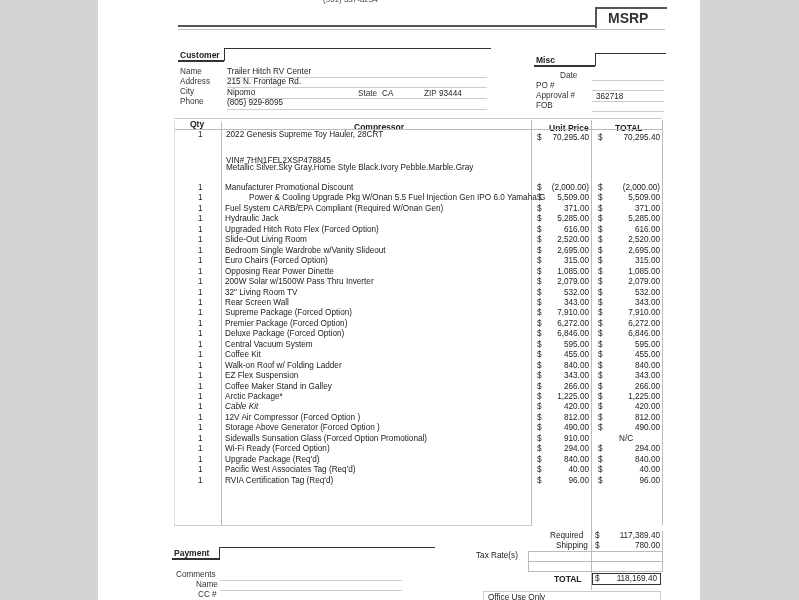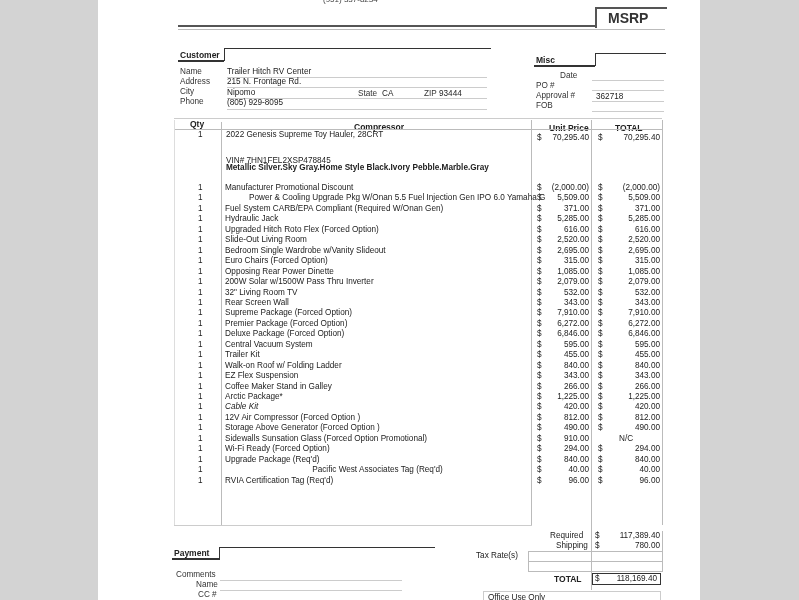--- a/index.html
+++ b/index.html
@@ -88,21 +88,21 @@
     <div class="abs grid-v" style="left:123px;top:122px;height:403px;"></div>
     <div class="abs grid-v" style="left:433px;top:120px;height:405px;"></div>
     <div class="abs grid-v" style="left:493px;top:120px;height:470px;"></div>
     <div class="abs grid-v" style="left:564px;top:120px;height:405px;"></div>
     <div class="abs grid-v" style="left:76px;top:120px;height:405px;background:#ddd;"></div>
     <div class="abs grid-h" style="left:76px;top:525px;width:358px;background:#ccc;"></div>
 
     <div class="abs t" style="left:100px;top:130px;">1</div>
     <div class="abs t" style="left:128px;top:130px;">2022 Genesis Supreme Toy Hauler, 28CRT</div>
     <div class="abs t" style="left:128px;top:140px;margin-top:16px;">VIN# 7HN1FEL2XSP478845</div>
-    <div class="abs t" style="left:128px;top:163px;font-weight:bold;">Metallic Silver.Sky Gray.Home Style Black.Ivory Pebble.Marble.Gray</div>
+    <div class="abs t" style="left:128px;top:163px;">Metallic Silver.Sky Gray.Home Style Black.Ivory Pebble.Marble.Gray</div>
     <div class="abs t" style="left:439px;top:133px;">$</div>
     <div class="abs t num" style="left:448px;top:133px;width:43px;">70,295.40</div>
     <div class="abs t" style="left:500px;top:133px;">$</div>
     <div class="abs t num" style="left:505px;top:133px;width:57px;">70,295.40</div>
 
     <div id="rows">
         <div class="row " style="left: 100px; top: 183px;">1</div>
         <div class="row " style="left: 127px; top: 183px; width: 305px; overflow: hidden;">Manufacturer Promotional Discount</div>
         <div class="row " style="left: 439px; top: 183px;">$</div>
         <div class="row num" style="left: 448px; top: 183px; width: 43px;">(2,000.00)</div>
@@ -192,21 +192,21 @@
         <div class="row num" style="left: 448px; top: 329.3px; width: 43px;">6,846.00</div>
         <div class="row " style="left: 500px; top: 329.3px;">$</div>
         <div class="row num" style="left: 505px; top: 329.3px; width: 57px;">6,846.00</div>
         <div class="row " style="left: 100px; top: 339.75px;">1</div>
         <div class="row " style="left: 127px; top: 339.75px; width: 305px; overflow: hidden;">Central Vacuum System</div>
         <div class="row " style="left: 439px; top: 339.75px;">$</div>
         <div class="row num" style="left: 448px; top: 339.75px; width: 43px;">595.00</div>
         <div class="row " style="left: 500px; top: 339.75px;">$</div>
         <div class="row num" style="left: 505px; top: 339.75px; width: 57px;">595.00</div>
         <div class="row " style="left: 100px; top: 350.2px;">1</div>
-        <div class="row " style="left: 127px; top: 350.2px; width: 305px; overflow: hidden;">Trailer Kit</div>
+        <div class="row " style="left: 127px; top: 350.2px; width: 305px; overflow: hidden;">Coffee Kit</div>
         <div class="row " style="left: 439px; top: 350.2px;">$</div>
         <div class="row num" style="left: 448px; top: 350.2px; width: 43px;">455.00</div>
         <div class="row " style="left: 500px; top: 350.2px;">$</div>
         <div class="row num" style="left: 505px; top: 350.2px; width: 57px;">455.00</div>
         <div class="row " style="left: 100px; top: 360.65px;">1</div>
         <div class="row " style="left: 127px; top: 360.65px; width: 305px; overflow: hidden;">Walk-on Roof w/ Folding Ladder</div>
         <div class="row " style="left: 439px; top: 360.65px;">$</div>
         <div class="row num" style="left: 448px; top: 360.65px; width: 43px;">840.00</div>
         <div class="row " style="left: 500px; top: 360.65px;">$</div>
         <div class="row num" style="left: 505px; top: 360.65px; width: 57px;">840.00</div>
@@ -257,21 +257,21 @@
         <div class="row num" style="left: 448px; top: 444.25px; width: 43px;">294.00</div>
         <div class="row " style="left: 500px; top: 444.25px;">$</div>
         <div class="row num" style="left: 505px; top: 444.25px; width: 57px;">294.00</div>
         <div class="row " style="left: 100px; top: 454.7px;">1</div>
         <div class="row " style="left: 127px; top: 454.7px; width: 305px; overflow: hidden;">Upgrade Package (Req'd)</div>
         <div class="row " style="left: 439px; top: 454.7px;">$</div>
         <div class="row num" style="left: 448px; top: 454.7px; width: 43px;">840.00</div>
         <div class="row " style="left: 500px; top: 454.7px;">$</div>
         <div class="row num" style="left: 505px; top: 454.7px; width: 57px;">840.00</div>
         <div class="row " style="left: 100px; top: 465.15px;">1</div>
-        <div class="row " style="left: 127px; top: 465.15px; width: 305px; overflow: hidden; text-align: center;">Pacific West Associates Tag (Req'd)</div>
+        <div class="row " style="left: 127px; top: 465.15px; width: 305px; overflow: hidden;">Pacific West Associates Tag (Req'd)</div>
         <div class="row " style="left: 439px; top: 465.15px;">$</div>
         <div class="row num" style="left: 448px; top: 465.15px; width: 43px;">40.00</div>
         <div class="row " style="left: 500px; top: 465.15px;">$</div>
         <div class="row num" style="left: 505px; top: 465.15px; width: 57px;">40.00</div>
         <div class="row " style="left: 100px; top: 475.6px;">1</div>
         <div class="row " style="left: 127px; top: 475.6px; width: 305px; overflow: hidden;">RVIA Certification Tag (Req'd)</div>
         <div class="row " style="left: 439px; top: 475.6px;">$</div>
         <div class="row num" style="left: 448px; top: 475.6px; width: 43px;">96.00</div>
         <div class="row " style="left: 500px; top: 475.6px;">$</div>
         <div class="row num" style="left: 505px; top: 475.6px; width: 57px;">96.00</div>

